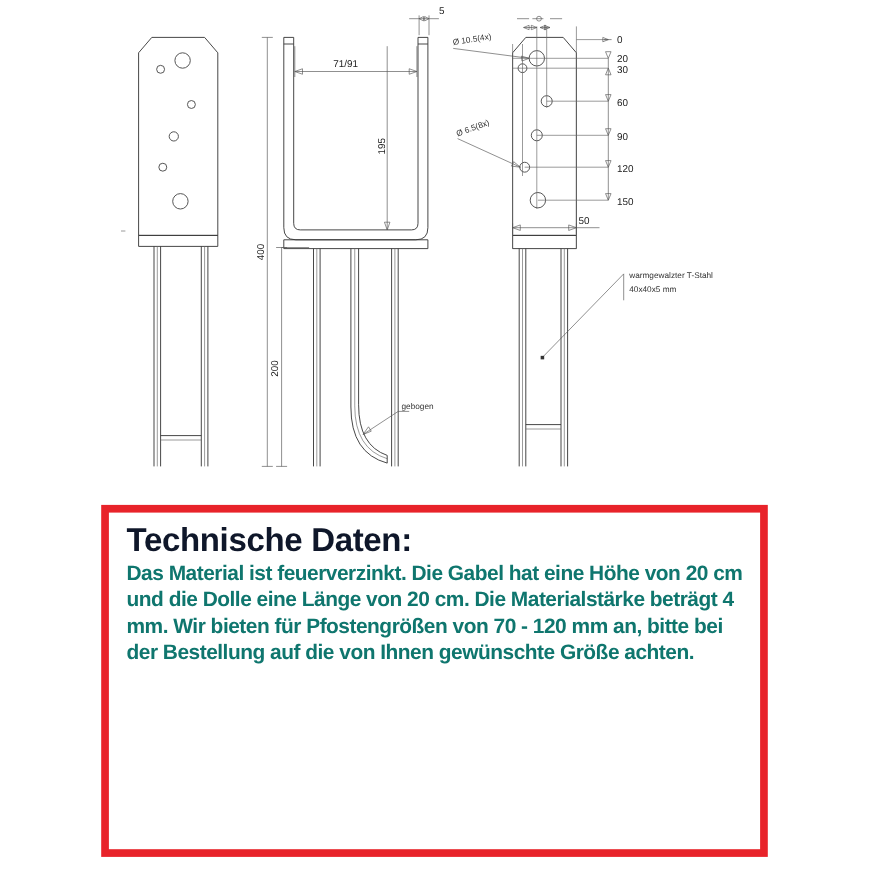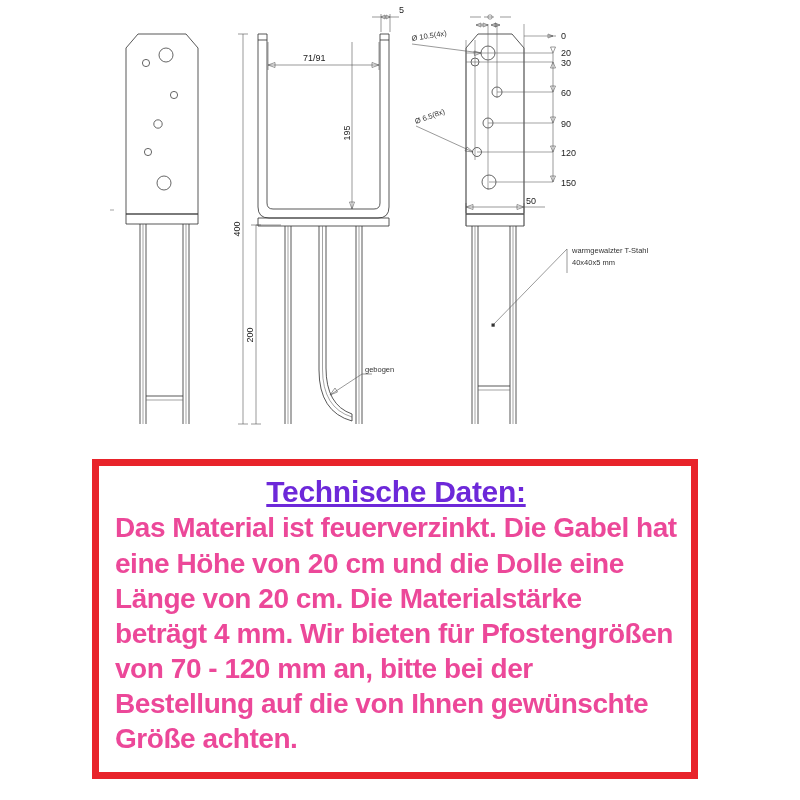--- a/index.html
+++ b/index.html
@@ -44,33 +44,31 @@
     background: #ffffff;
     box-sizing: border-box;
     padding: 8px 14px 4px 16px;
     overflow: hidden;
   }
   #tech-title {
     font-family: "Liberation Sans", sans-serif;
     font-weight: bold;
     font-size: 30px;
     line-height: 1.18;
-    color: #6d28d9;
-    text-decoration: underline;
+    color: #0f172a;
     letter-spacing: -0.3px;
     white-space: nowrap;
     margin: 0 0 1px 0;
-    text-align: center;
   }
   #tech-body {
     font-family: "Liberation Sans", sans-serif;
     font-weight: bold;
-    font-size: 28px;
+    font-size: 19px;
     line-height: 1.255;
-    color: #ec4899;
+    color: #0f766e;
     letter-spacing: -0.45px;
     margin: 0;
     word-spacing: 0px;
   }
 
   
   .ln {
     fill: none;
     stroke: #3a3a3a;
     stroke-width: 0.85;

